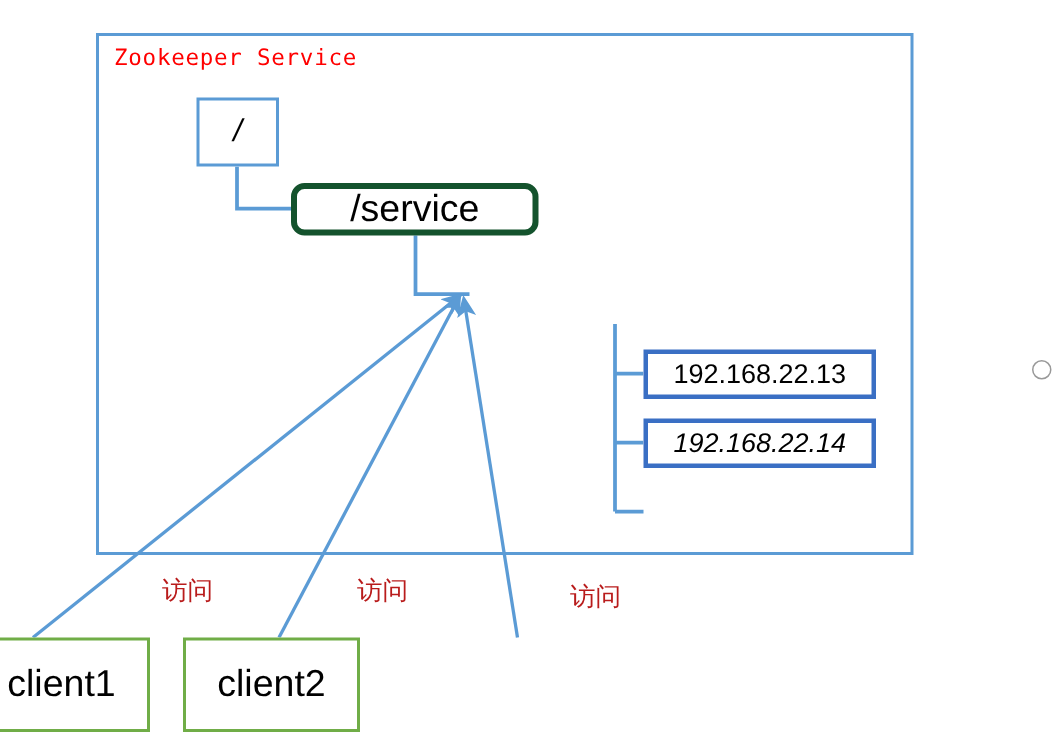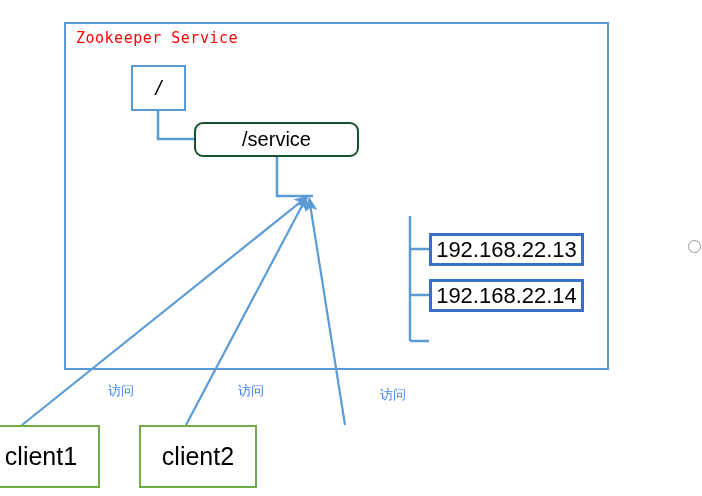--- a/index.html
+++ b/index.html
@@ -59,63 +59,63 @@
     left: 131px;
     top: 65px;
     width: 55px;
     height: 46px;
     border: 2px solid #5b9bd5;
     font-size: 21px;
     font-style: italic;
   }
   
   .rnode {
-    border: 2px solid #14532d;
+    border: 4px solid #14532d;
     border-radius: 9px;
-    font-size: 20px;
+    font-size: 25px;
   }
   .service-node {
     left: 194px;
     top: 122px;
     width: 165px;
     height: 35px;
   }
   .domain-node {
     left: 313px;
     top: 176px;
     width: 188px;
     height: 40px;
   }
   
   .ip-node {
     left: 429px;
     width: 155px;
     height: 33px;
     border: 3px solid #3a6fc4;
-    font-size: 22px;
+    font-size: 18px;
   }
   .ip-1 { top: 233px; }
-  .ip-2 { top: 279px; }
+  .ip-2 { top: 279px; font-style: italic; }
   .ip-3 { top: 325px; }
   
   .client-node {
     top: 425px;
     width: 118px;
     height: 63px;
     border: 2px solid #70ad47;
     font-size: 25px;
   }
   .client-1 { left: -18px; }
-  .client-2 { left: 139px; }
+  .client-2 { left: 122px; }
   .client-3 { left: 287px; }
   
   .access-label {
     position: absolute;
-    color: #3b82f6;
-    font-size: 13px;
+    color: #b91c1c;
+    font-size: 17px;
     font-family: "DejaVu Sans", sans-serif;
     white-space: nowrap;
   }
   .access-1 { left: 108px; top: 382px; }
   .access-2 { left: 238px; top: 382px; }
   .access-3 { left: 380px; top: 386px; }
   
   .dot-marker {
     position: absolute;
     left: 688px;

